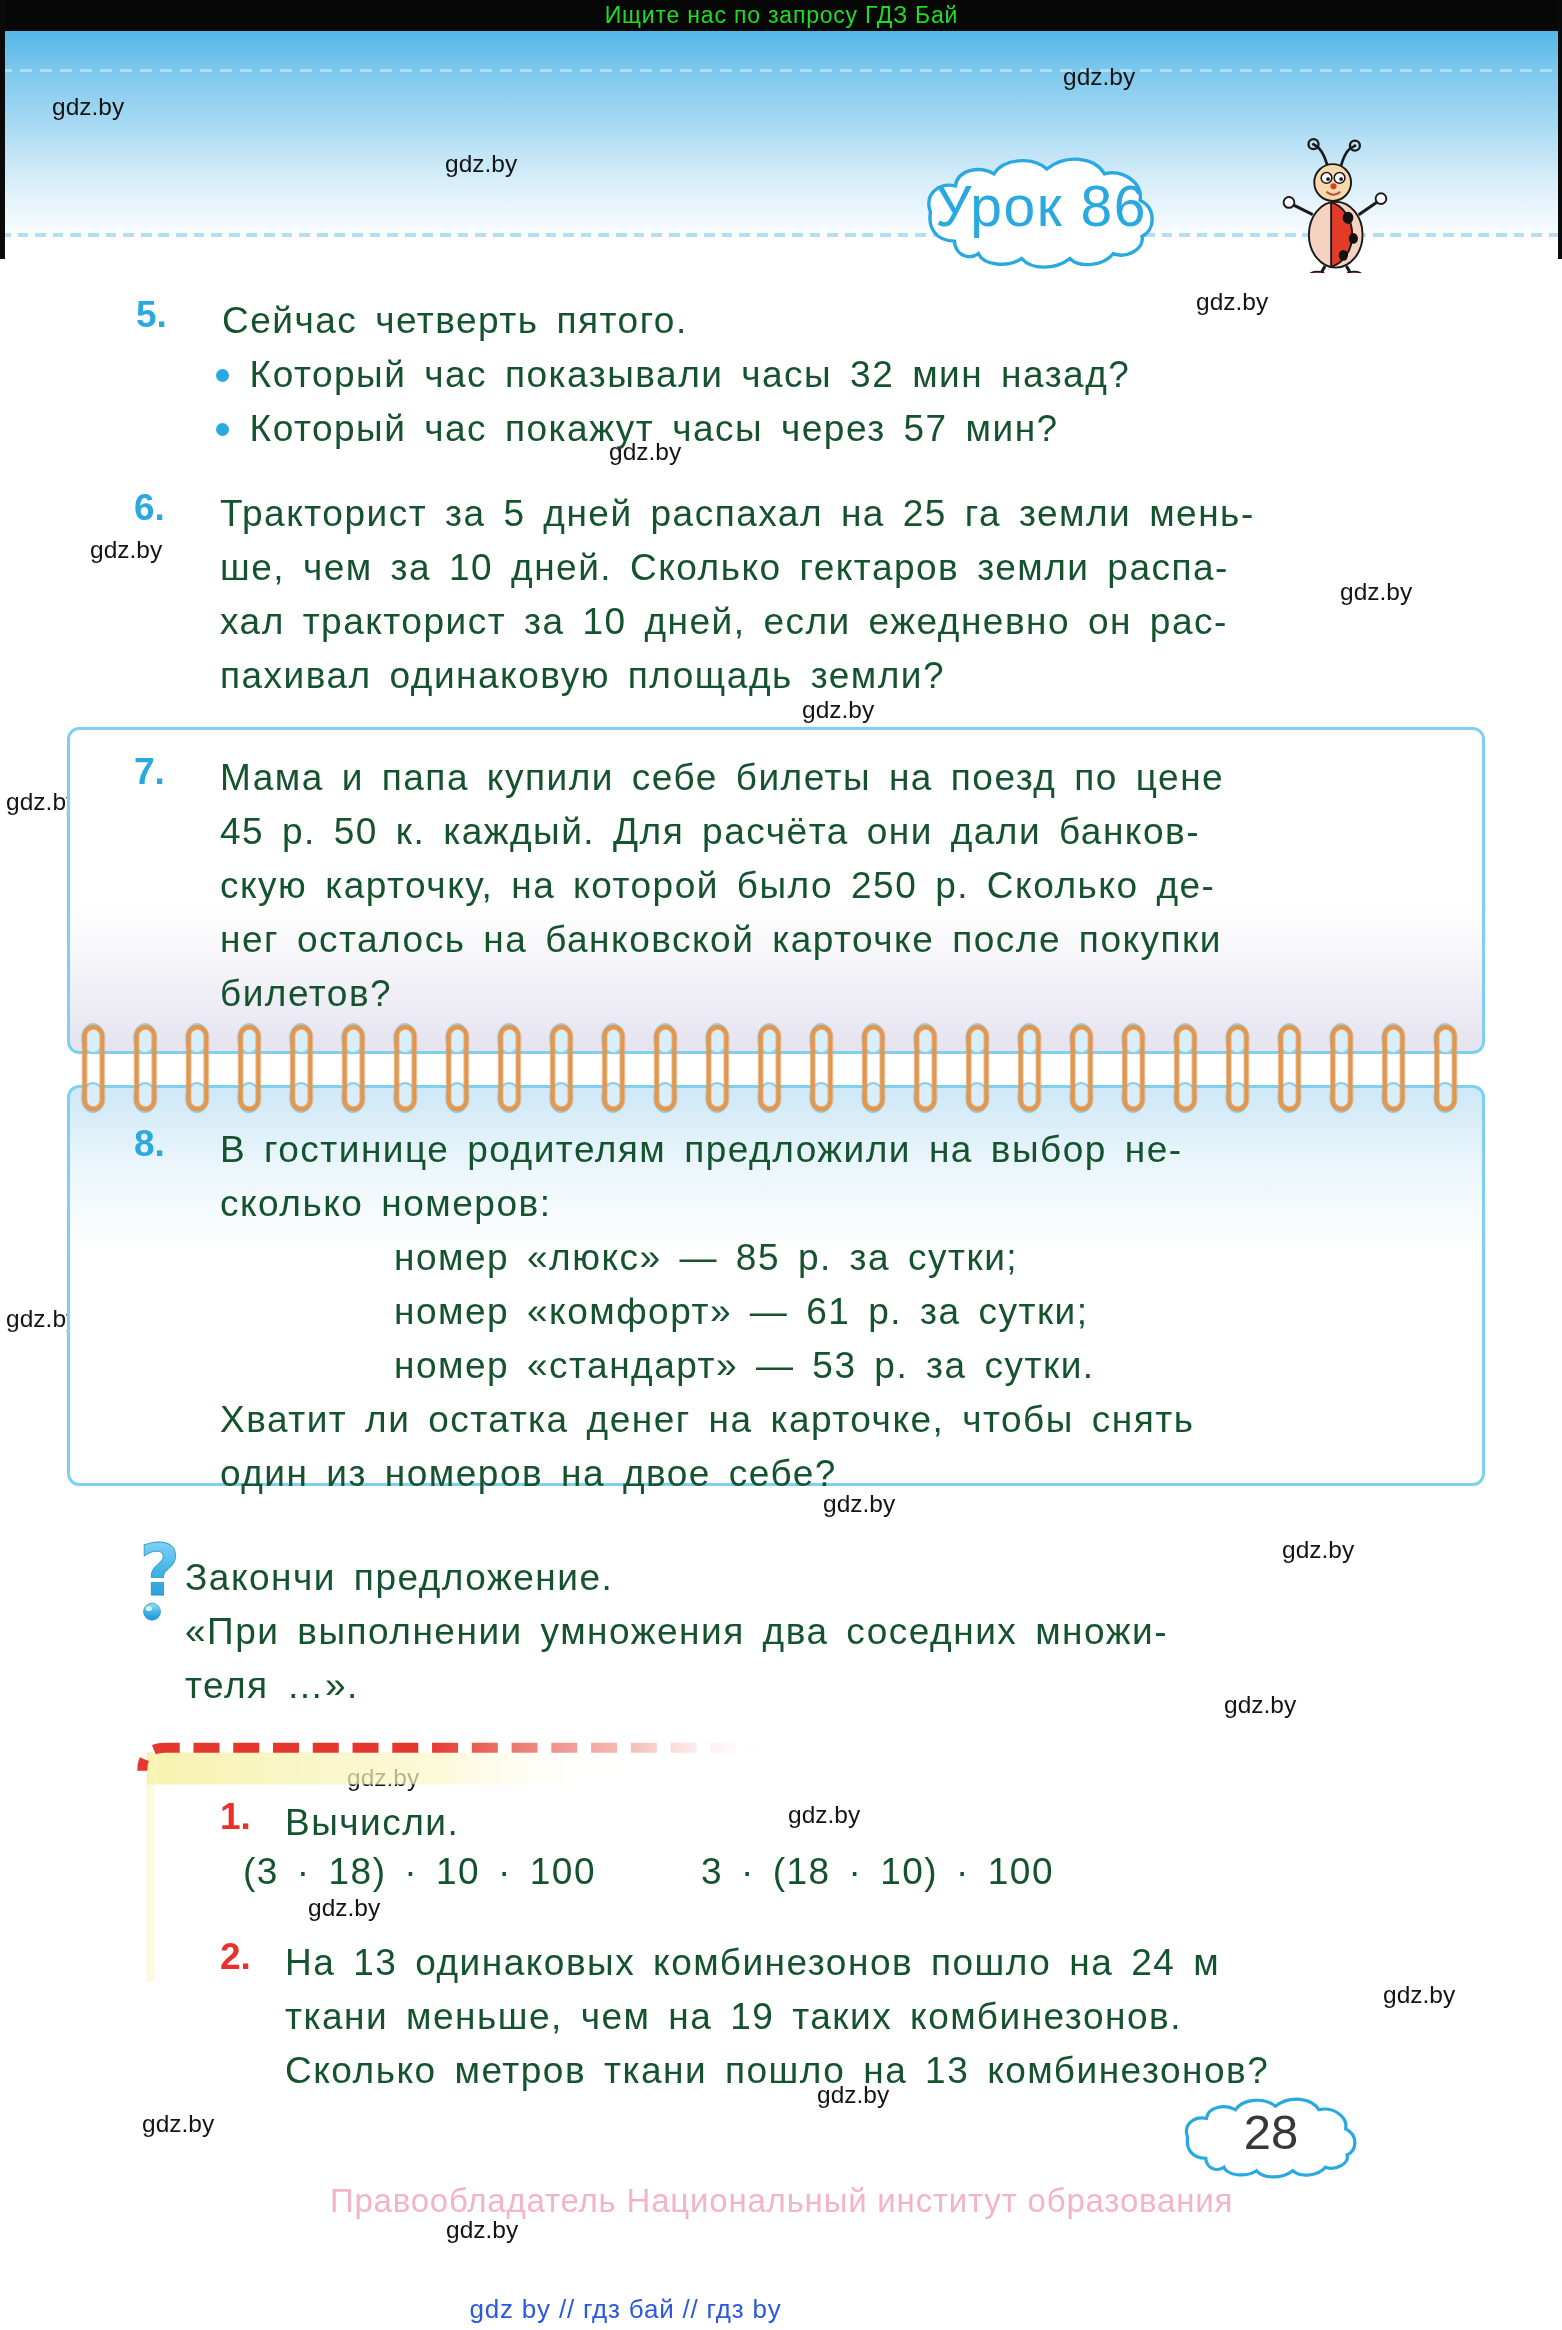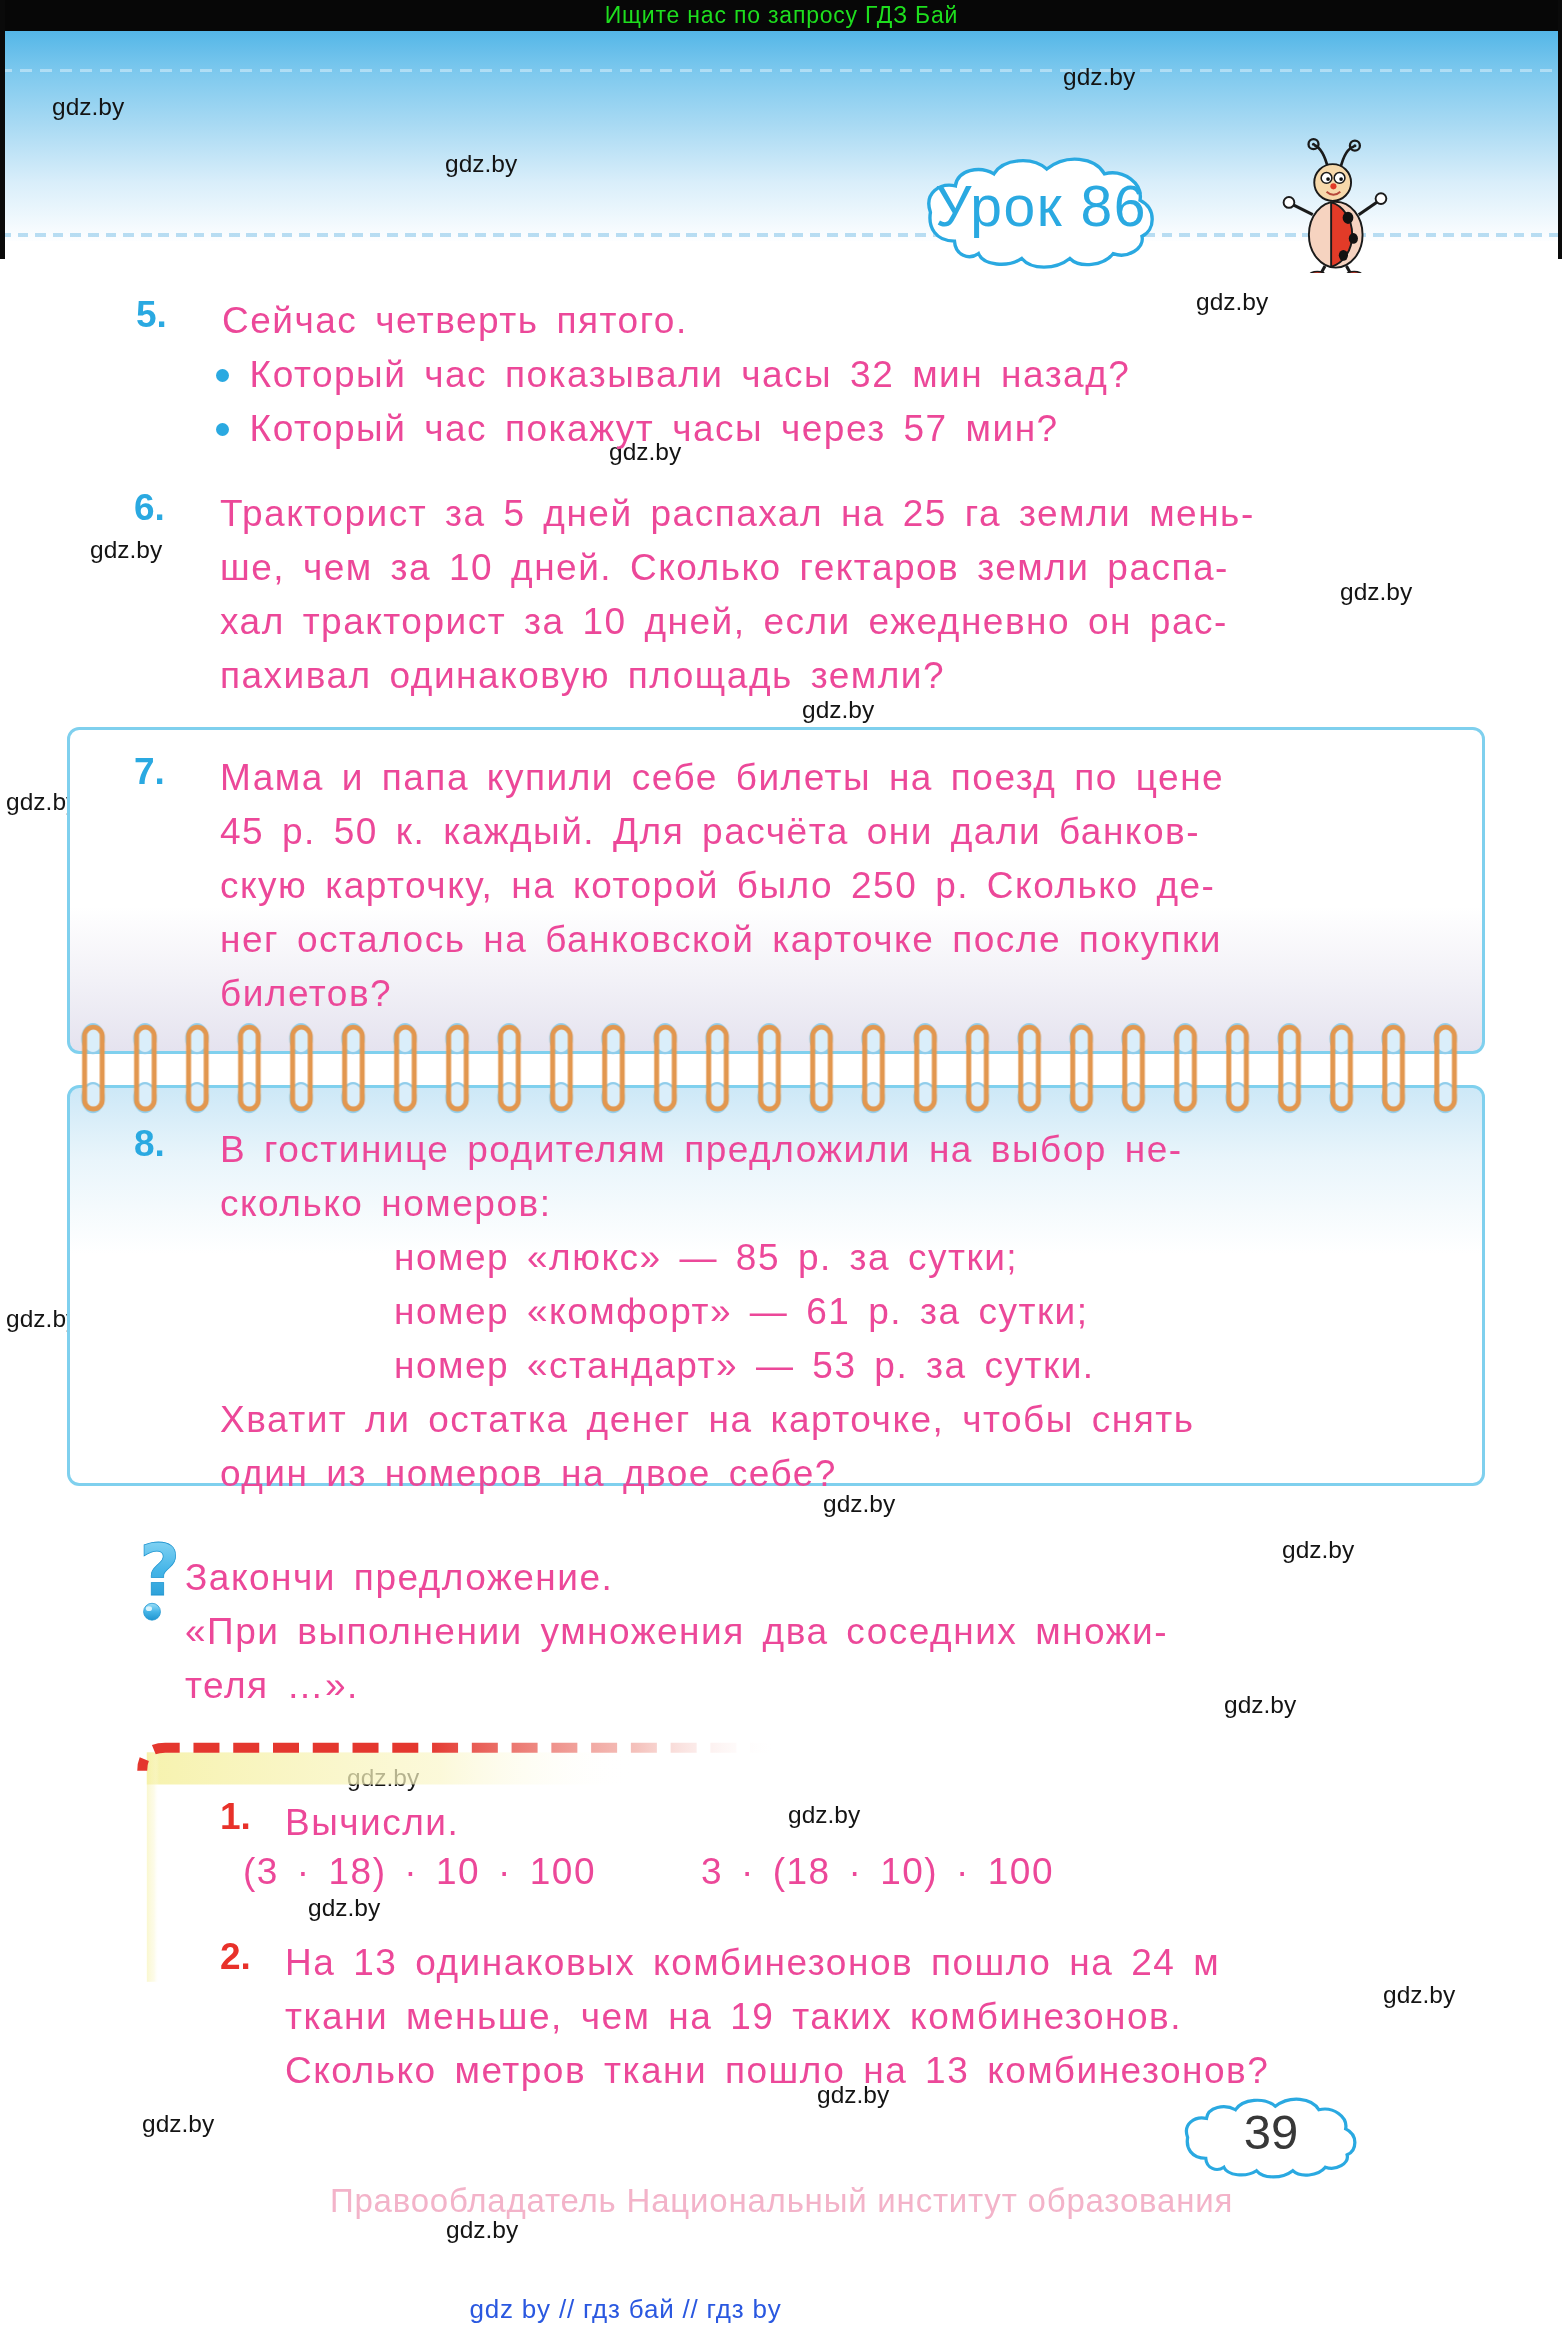--- a/index.html
+++ b/index.html
@@ -28,21 +28,21 @@
   .cloud-title{position:absolute;left:855px;top:145px;width:372px;height:121px;
                display:flex;align-items:center;justify-content:center;
                color:#2aa9e1;font-size:57px;letter-spacing:1.5px;}
   .ladybug{position:absolute;left:1279px;top:138px;width:115px;height:135px;}
 
   
   .num{position:absolute;font-weight:bold;font-size:37px;}
   .blue{color:#2aa9e1;}
   .red{color:#e8312a;}
   .pblock{position:absolute;}
-  .pline{height:54px;line-height:54px;font-size:37px;color:#ec4899;
+  .pline{height:54px;line-height:54px;font-size:37px;color:#14532d;
          white-space:nowrap;letter-spacing:1.5px;word-spacing:6.1px;}
   .opt{margin-left:174px;}
   .bullet-dot{display:inline-block;width:13px;height:13px;border-radius:50%;
               background:#2aa9e1;margin-right:20.7px;position:relative;top:-4.6px;}
   .brow{margin-left:-6.1px;}
 
   
   .bluebox{position:absolute;left:67px;width:1418px;border:3.8px solid #7fd0ee;border-radius:12.2px;box-sizing:border-box;}
   .box7{top:727px;height:327px;
         background:linear-gradient(180deg,#ffffff 0%,#ffffff 55%,#f2f1f7 78%,#e5e3ef 100%);}
@@ -256,19 +256,19 @@
     <div class="pline">ткани меньше, чем на 19 таких комбинезонов.</div>
     <div class="pline">Сколько метров ткани пошло на 13 комбинезонов?</div>
   </div>
 
   <svg class="cloud39" viewBox="0 0 480 260" preserveAspectRatio="none">
     <path d="M 60,200 C 20,200 5,170 10,140 C -4,100 30,78 62,85 C 66,52 112,42 142,60
              C 162,28 222,23 252,50 C 292,18 352,25 372,60 C 412,50 452,80 446,115
              C 480,132 478,177 450,190 C 456,215 420,237 390,226 C 370,252 320,256 300,236
              C 270,260 220,260 200,236 C 170,256 120,250 110,226 C 90,240 62,230 60,200 Z" fill="#ffffff" stroke="#2aa9e1" stroke-width="9"></path>
   </svg>
-  <div class="pagenum">39</div>
+  <div class="pagenum">28</div>
 
   <div class="copyright">Правообладатель Национальный институт образования</div>
   <div class="footer-links">gdz by  //  гдз бай  //  гдз by</div>
 
 </div>
 
 
 </body></html>

